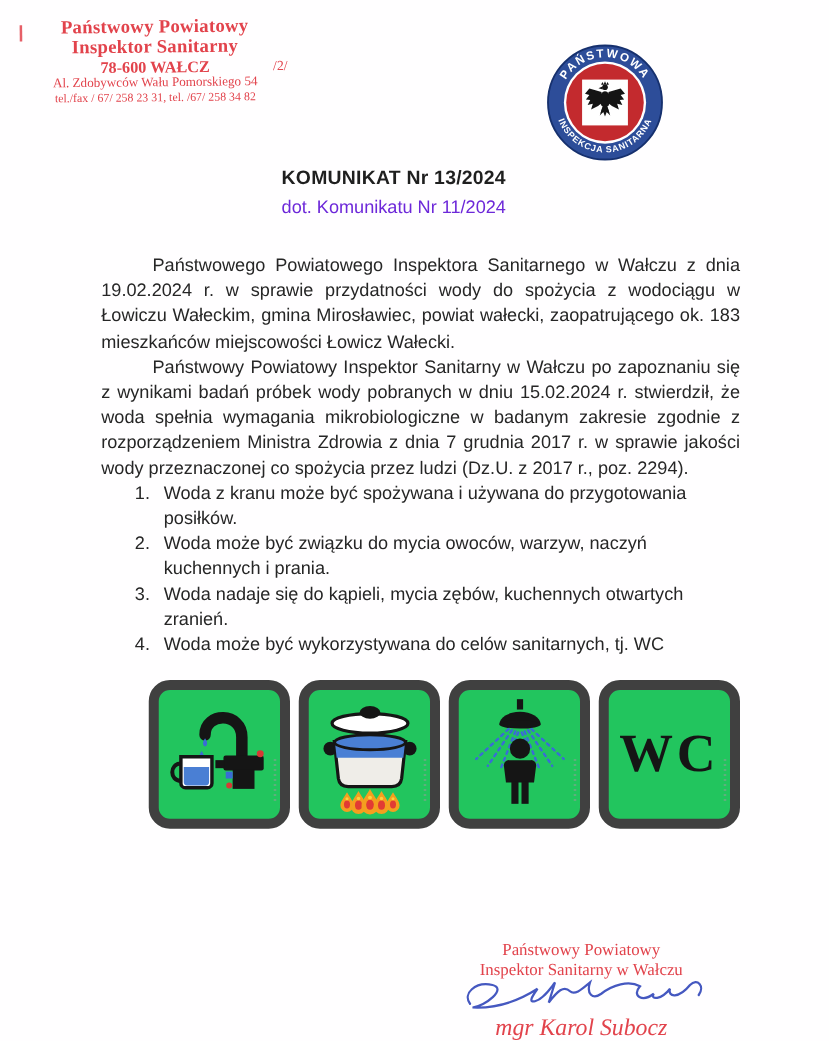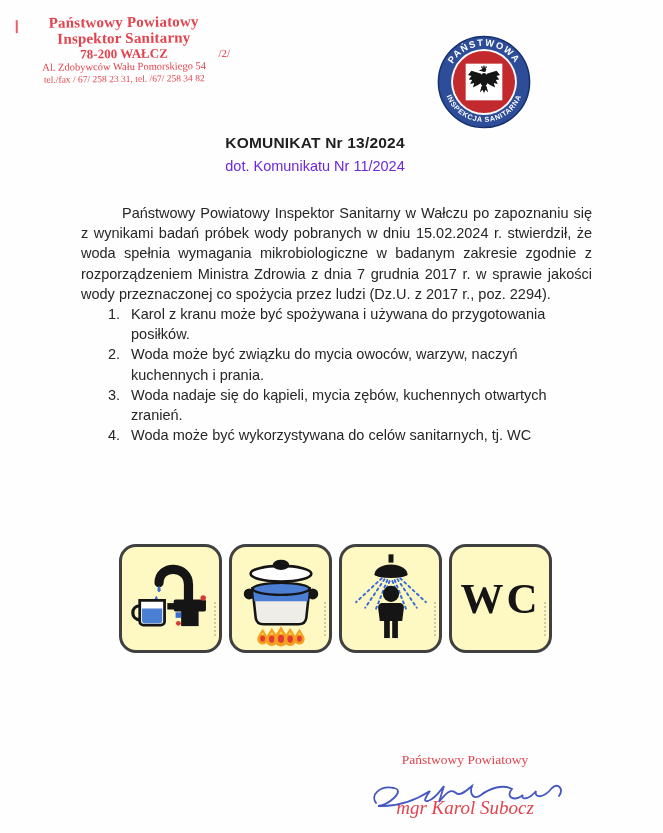--- a/index.html
+++ b/index.html
@@ -41,21 +41,21 @@
     font-size:14.5px;line-height:20.2px;color:#262626;text-align:justify;
   }
   .bodytext p{margin:0;text-indent:41px;}
   .list-intro{margin-top:19px !important;text-indent:0 !important;text-align:left;}
   ol.conclusions{margin:0;padding-left:43px;text-align:left;}
   ol.conclusions li{padding-left:7px;line-height:20.2px;}
 
   
   .icons{position:absolute;left:119px;top:544px;display:flex;gap:7px;}
   .pict{
-    width:97px;height:103px;border:3px solid #404040;border-radius:17px;background:#fef9c3;
+    width:97px;height:103px;border:8px solid #404040;border-radius:17px;background:#22c55e;
     position:relative;display:flex;align-items:center;justify-content:center;box-sizing:content-box;
   }
   .pict svg{width:92px;height:97px;}
   .pict-strip{
     position:absolute;right:3px;bottom:12px;width:2px;height:36px;opacity:.5;
     background:repeating-linear-gradient(to bottom,#9a9a9a 0 2px,transparent 2px 4px);
   }
   .wc-text{
     font-family:"Liberation Serif",serif;font-weight:bold;font-size:43px;
     color:#151515;letter-spacing:3px;
@@ -72,21 +72,21 @@
 </style>
 </head>
 <body>
 
 <div class="page">
 
   <div class="stamp">
     <div class="stamp-l1">Państwowy Powiatowy</div>
     <div class="stamp-l2">Inspektor Sanitarny</div>
     <div class="stamp-l3">
-      <span>78-200 WAŁCZ</span>
+      <span>78-600 WAŁCZ</span>
       <span class="stamp-l3-note">/2/</span>
     </div>
     <div class="stamp-l4">Al. Zdobywców Wału Pomorskiego 54</div>
     <div class="stamp-l5">tel./fax / 67/ 258 23 31, tel. /67/ 258 34 82</div>
   </div>
 
   <div class="logo">
     <svg viewBox="0 0 100 100">
       <circle cx="50" cy="50" r="48.5" fill="#2d4d99"></circle>
       <circle cx="50" cy="50" r="48.5" fill="none" stroke="#16306e" stroke-width="1.6"></circle>
@@ -116,23 +116,24 @@
       </text>
     </svg>
   </div>
 
   <div class="titleblock">
     <div class="title">KOMUNIKAT Nr 13/2024</div>
     <div class="subtitle">dot. Komunikatu Nr 11/2024</div>
   </div>
 
   <div class="bodytext">
+    <p>Państwowego Powiatowego Inspektora Sanitarnego w Wałczu z dnia 19.02.2024 r. w sprawie przydatności wody do spożycia z wodociągu w Łowiczu Wałeckim, gmina Mirosławiec, powiat wałecki, zaopatrującego ok. 183 mieszkańców miejscowości Łowicz Wałecki.</p>
     <p>Państwowy Powiatowy Inspektor Sanitarny w Wałczu po zapoznaniu się z wynikami badań próbek wody pobranych w dniu 15.02.2024 r. stwierdził, że woda spełnia wymagania mikrobiologiczne w badanym zakresie zgodnie z rozporządzeniem Ministra Zdrowia z dnia 7 grudnia 2017 r. w sprawie jakości wody przeznaczonej co spożycia przez ludzi (Dz.U. z 2017 r., poz. 2294).</p>
     <ol class="conclusions">
-      <li>Karol z kranu może być spożywana i używana do przygotowania posiłków.</li>
+      <li>Woda z kranu może być spożywana i używana do przygotowania posiłków.</li>
       <li>Woda może być związku do mycia owoców, warzyw, naczyń kuchennych i prania.</li>
       <li>Woda nadaje się do kąpieli, mycia zębów, kuchennych otwartych zranień.</li>
       <li>Woda może być wykorzystywana do celów sanitarnych, tj. WC</li>
     </ol>
   </div>
 
   <div class="icons">
 
     <div class="pict">
       <svg viewBox="0 0 100 100">
@@ -219,20 +220,21 @@
 
     <div class="pict">
       <div class="wc-text">WC</div>
       <div class="pict-strip"></div>
     </div>
 
   </div>
 
   <div class="sig">
     <div class="sig-l">Państwowy Powiatowy</div>
+    <div class="sig-l">Inspektor Sanitarny w Wałczu</div>
     <svg class="sig-script" viewBox="0 0 200 44">
       <path d="M8,30 C2,22 12,12 26,15 C38,18 20,32 10,33 C30,34 48,27 62,18
                C57,25 55,29 60,28 C67,26 72,18 76,13 L71,29
                C78,20 83,15 88,20 C92,24 99,17 104,13 C101,22 106,27 113,22
                C122,15 135,11 144,16 C137,24 146,29 155,22 C152,27 161,27 168,18
                C166,25 175,26 184,15 C190,9 196,16 191,23" stroke="#4558c0" stroke-width="1.8" fill="none" stroke-linecap="round"></path>
     </svg>
     <div class="sig-name">mgr Karol Subocz</div>
   </div>
 

